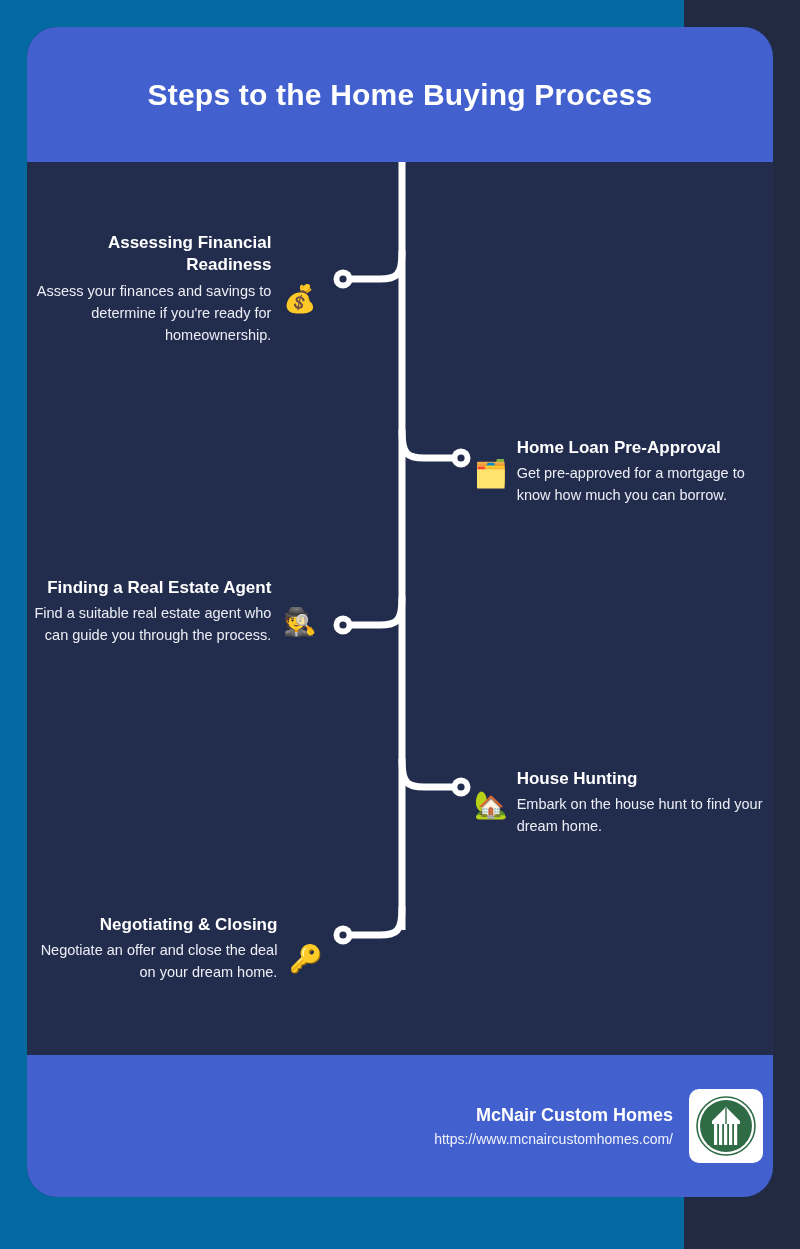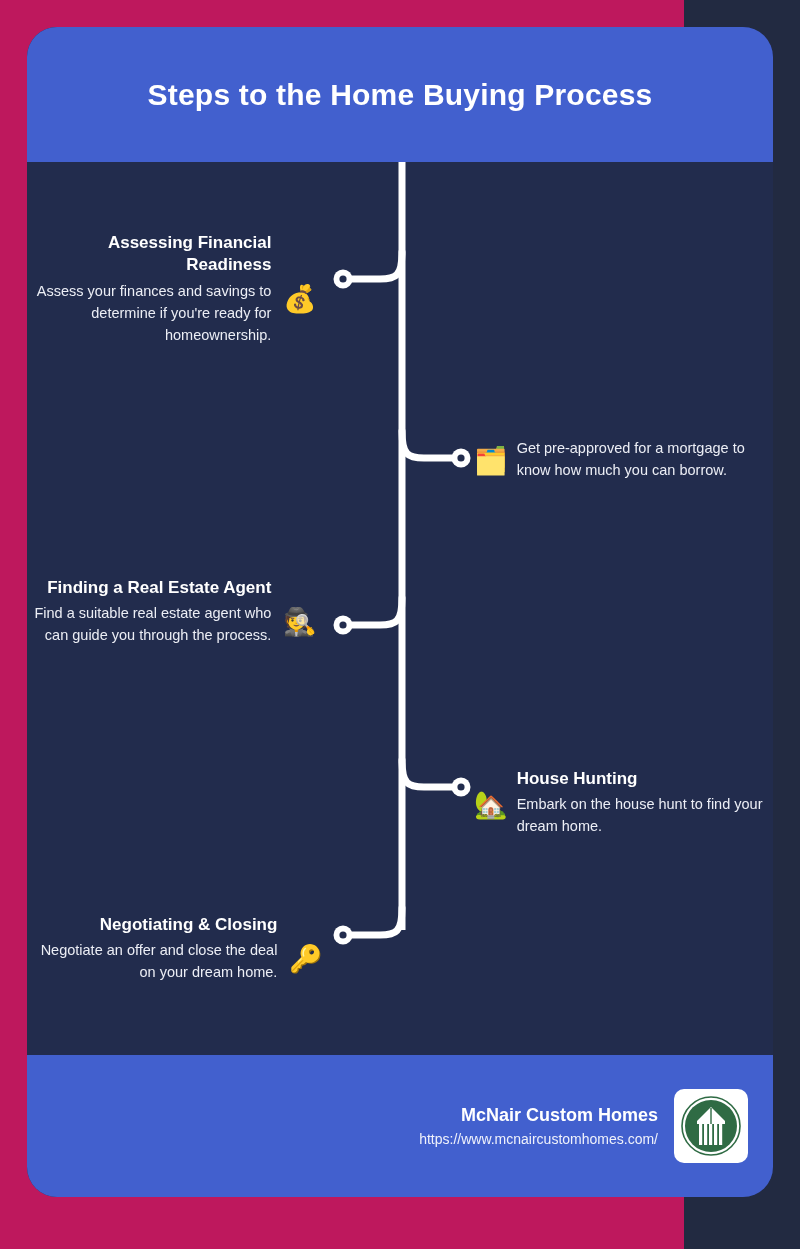--- a/index.html
+++ b/index.html
@@ -12,21 +12,21 @@
     height: 1249px;
     background: #222a41;
     font-family: "Liberation Sans", sans-serif;
     overflow: hidden;
   }
 
   #infographic {
     position: relative;
     width: 684px;
     height: 1249px;
-    background: #be185d;
+    background: #0369a1;
   }
 
   
   .card {
     position: absolute;
     left: 27px;
     top: 27px;
     width: 746px;
     height: 1170px;
     background: #222c4d;
@@ -122,21 +122,21 @@
     left: 27px;
     top: 1055px;
     width: 746px;
     height: 142px;
     background: #4260ce;
     border-radius: 0 0 30px 30px;
     display: flex;
     align-items: center;
     justify-content: flex-end;
     box-sizing: border-box;
-    padding-right: 25px;
+    padding-right: 10px;
   }
   .footer-text {
     display: flex;
     flex-direction: column;
     align-items: flex-end;
     text-align: right;
     margin-right: 16px;
   }
   .footer-name {
     color: #ffffff;
@@ -204,20 +204,21 @@
     <div class="step-text">
       <div class="step-title">Assessing Financial Readiness</div>
       <div class="step-desc">Assess your finances and savings to determine if you're ready for homeownership.</div>
     </div>
     <div class="step-emoji">💰</div>
   </div>
 
   <div class="step step-right" id="step-2">
     <div class="step-emoji">🗂️</div>
     <div class="step-text">
+      <div class="step-title">Home Loan Pre-Approval</div>
       <div class="step-desc">Get pre-approved for a mortgage to know how much you can borrow.</div>
     </div>
   </div>
 
   <div class="step step-left" id="step-3">
     <div class="step-text">
       <div class="step-title">Finding a Real Estate Agent</div>
       <div class="step-desc">Find a suitable real estate agent who can guide you through the process.</div>
     </div>
     <div class="step-emoji">🕵️</div>

